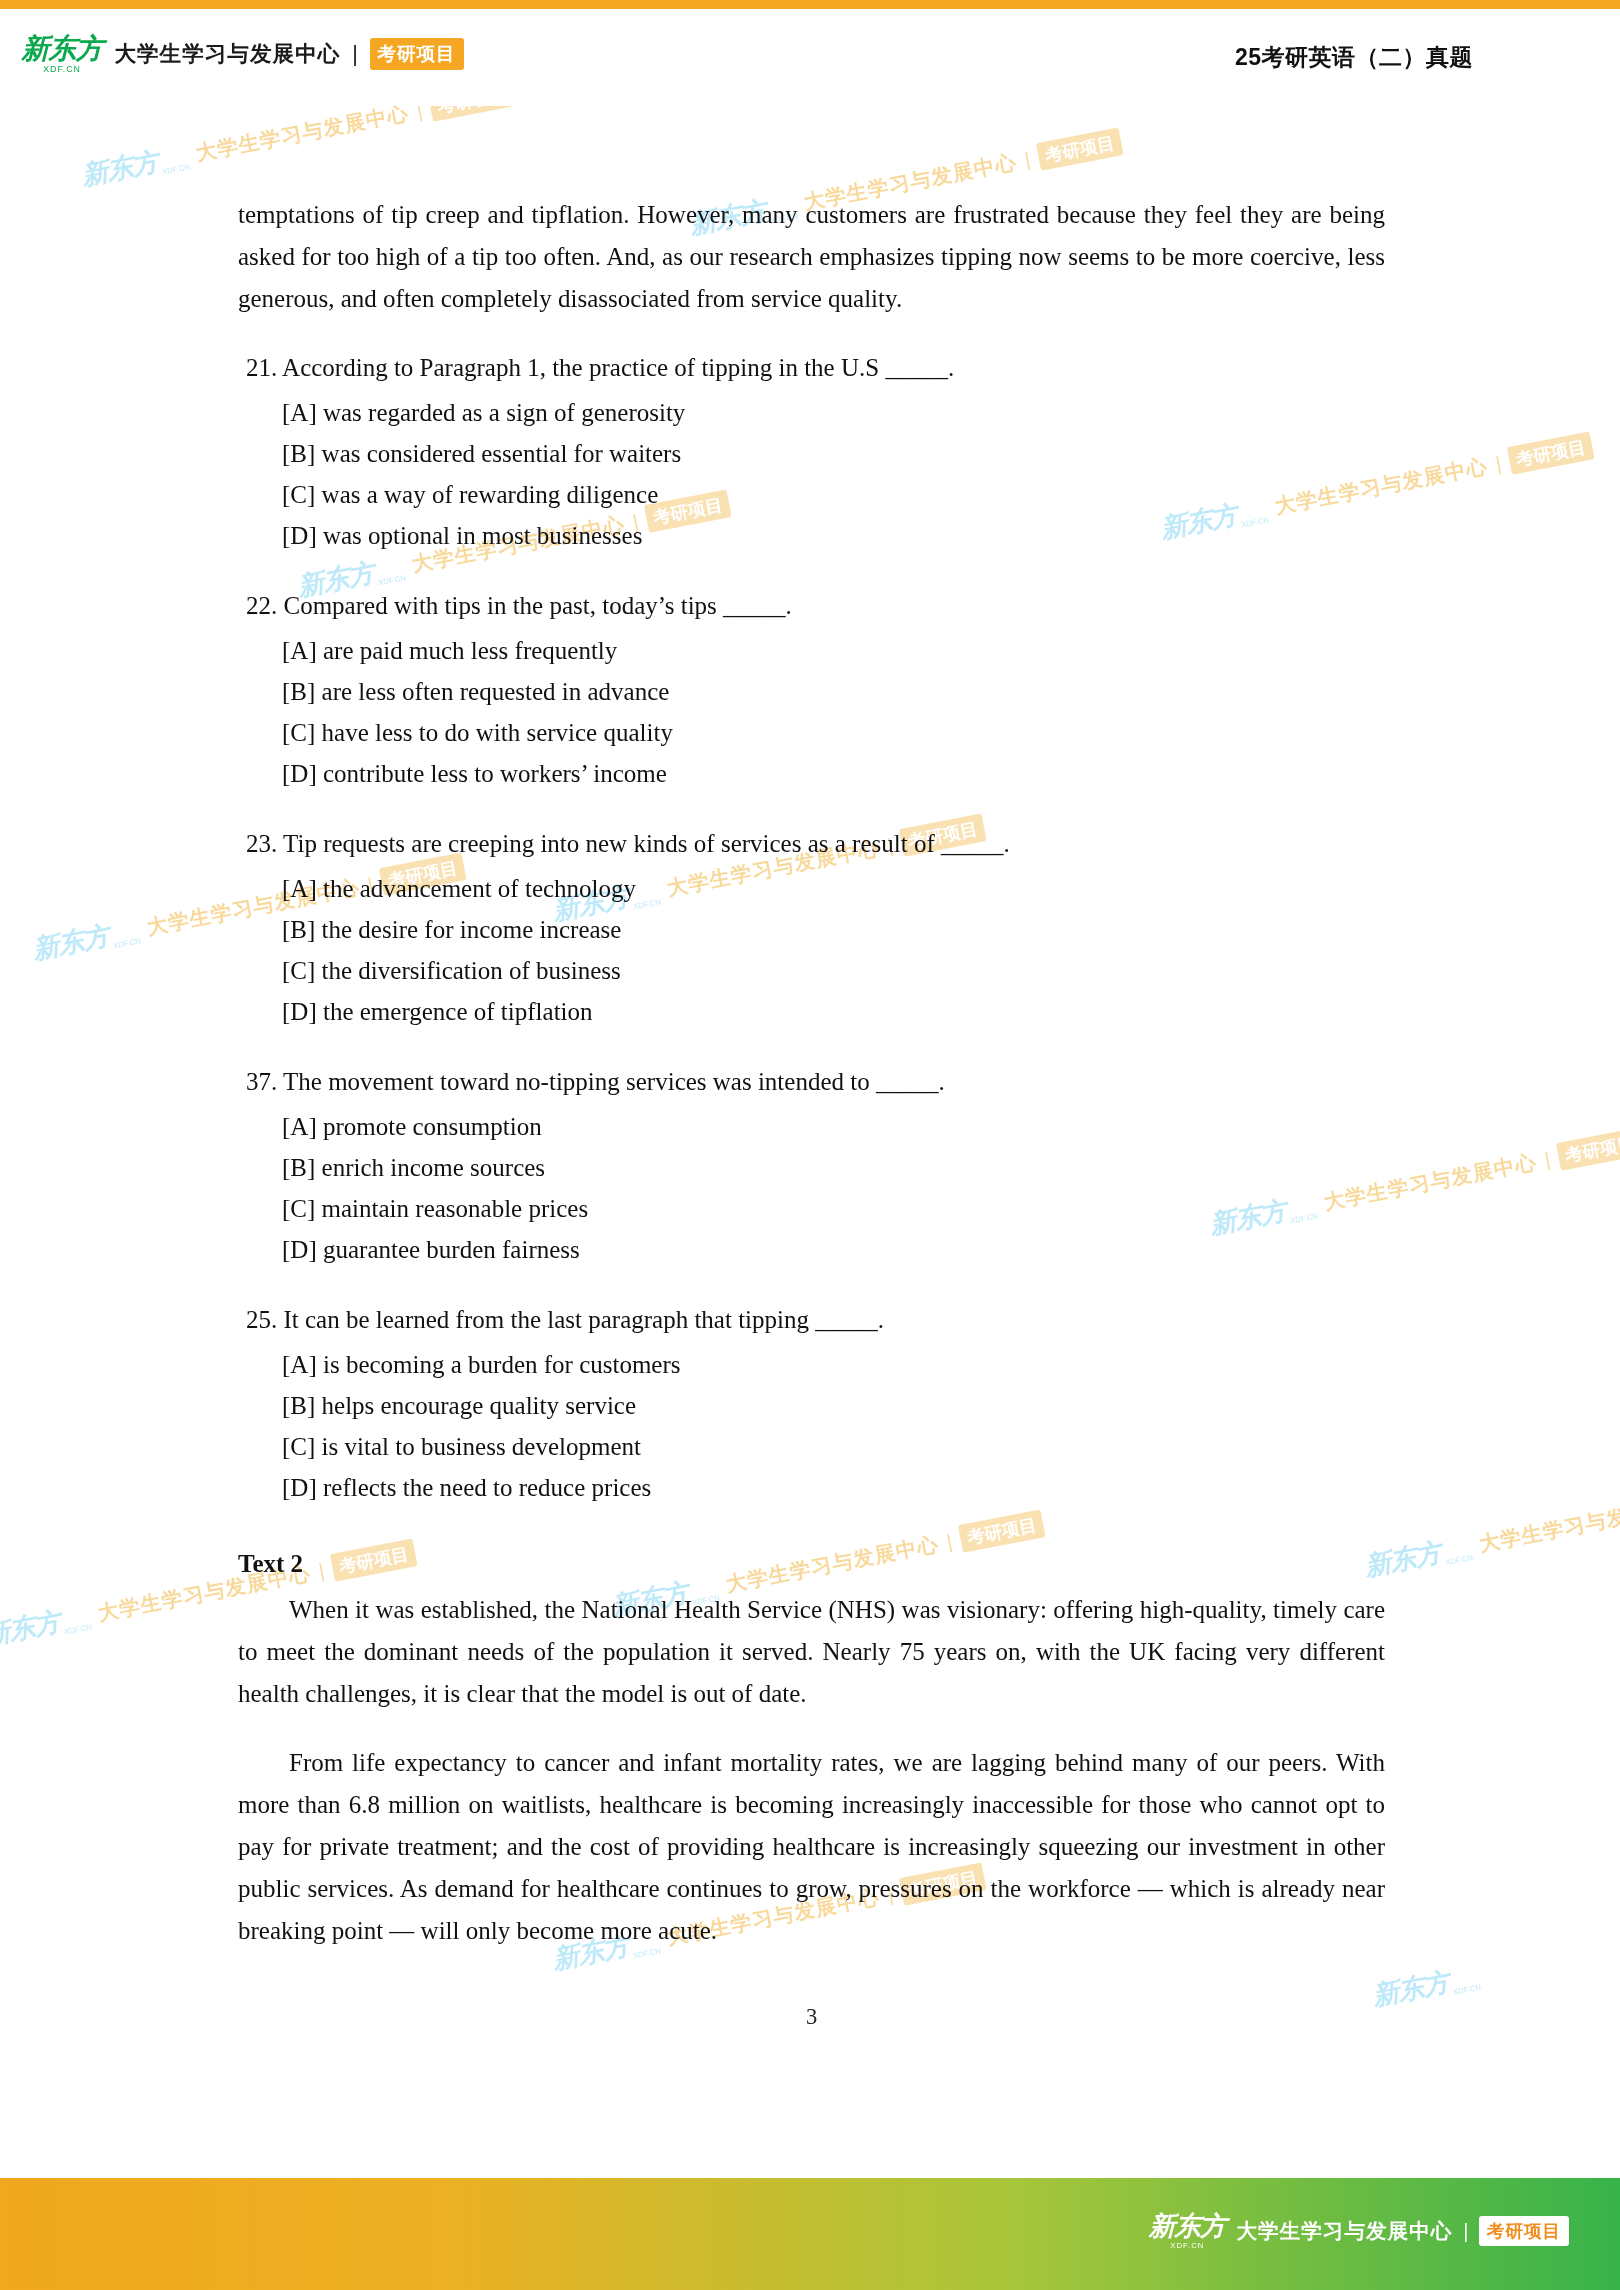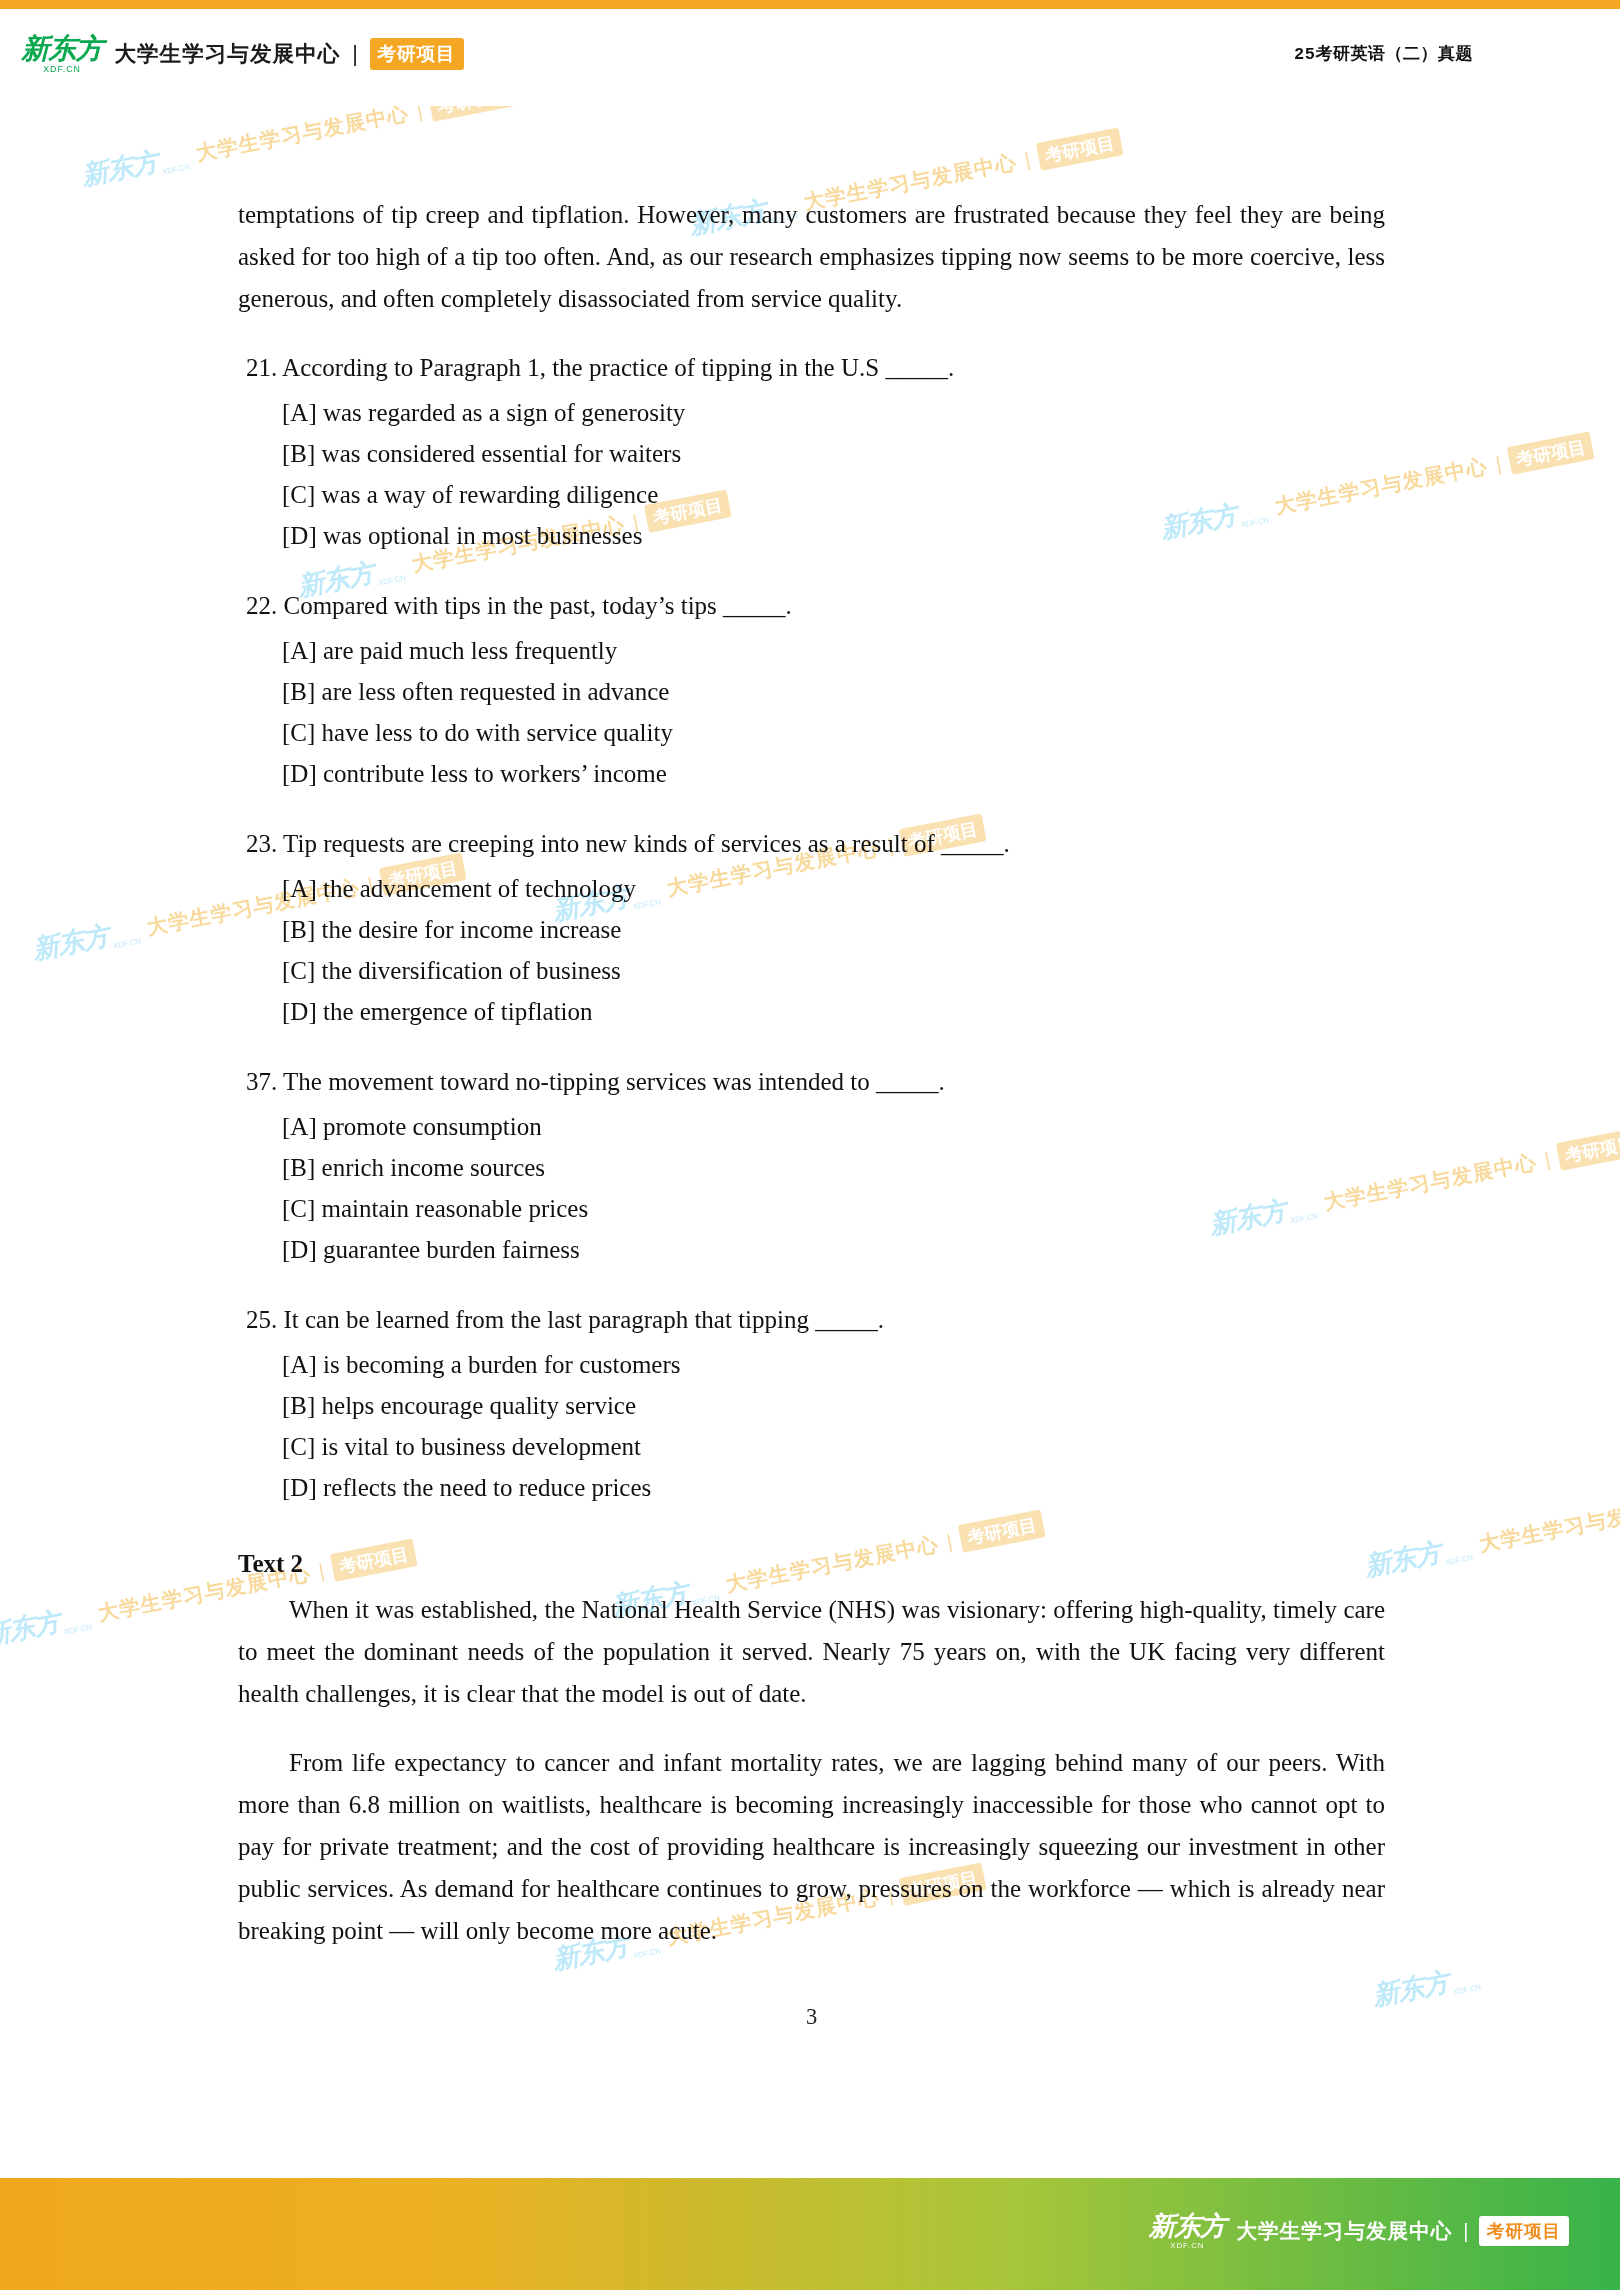--- a/index.html
+++ b/index.html
@@ -72,23 +72,23 @@
     font-weight: bold;
     font-size: 18.6px;
     padding: 2.9px 7.8px;
     border-radius: 2.9px;
     letter-spacing: 1px;
   }
   .header-right {
     position: absolute;
     right: 147px;
     top: 33px;
-    font-family: Liberation Mono, monospace;
-    font-weight: bold;
-    font-size: 17px;
+    font-family: Liberation Sans, sans-serif;
+    font-weight: bold;
+    font-size: 23px;
     color: #111111;
     letter-spacing: 0.5px;
   }
 
   
   .page {
     position: absolute;
     top: 106px;
     left: 0;
     width: 1620px;

